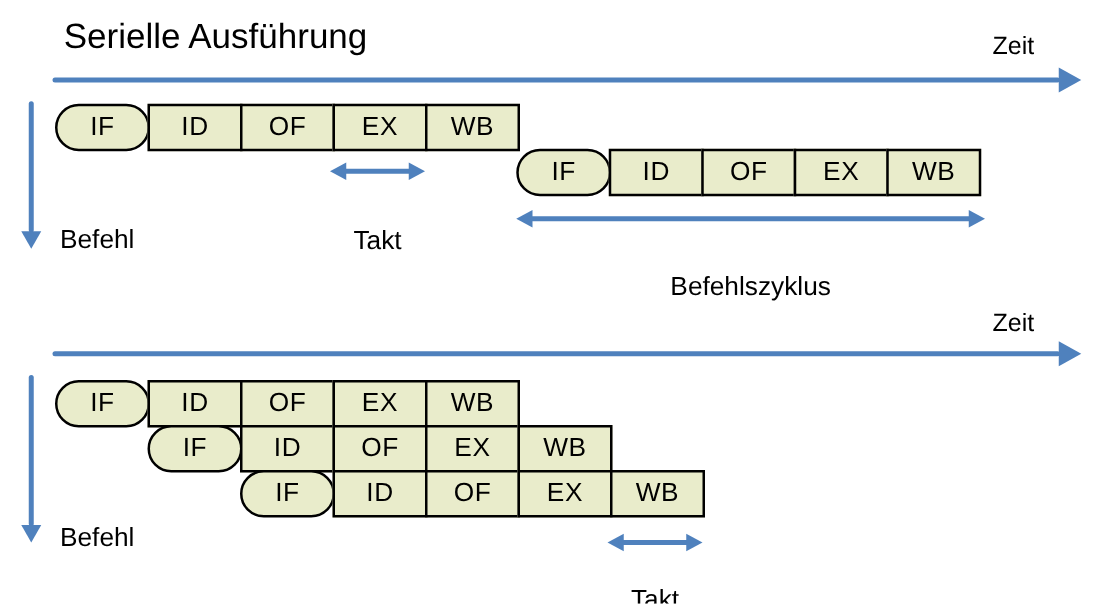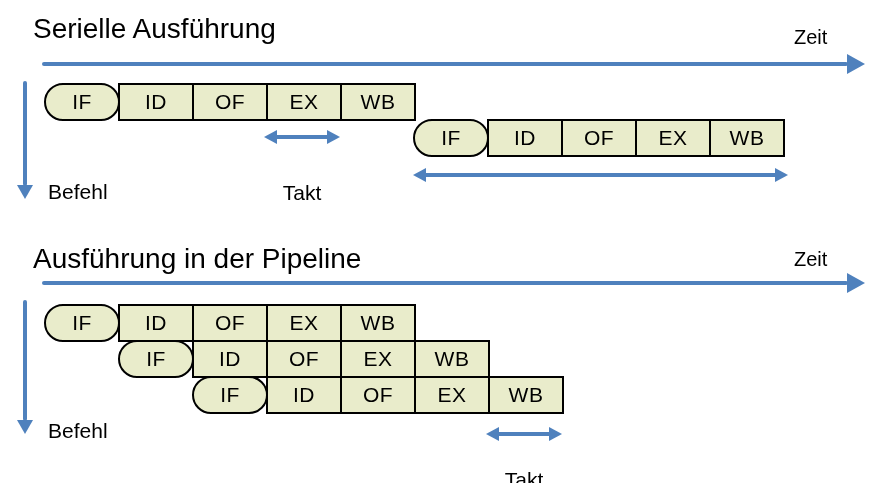--- a/index.html
+++ b/index.html
@@ -43,21 +43,21 @@
     font-size:21px;letter-spacing:0.5px;
   }
   .cell:first-child{margin-left:0;border-radius:19px;}
   .center{text-align:center;margin-top:28px;}
 </style>
 </head>
 <body>
 
 <div id="canvas">
 
-  <div class="abs title" style="left:33px;top:13px;">Serielle Ausführung</div>
+  <div class="abs title" style="left:51px;top:13px;">Serielle Ausführung</div>
 
   <div class="abs zeit" style="left:794px;top:26px;">Zeit</div>
 
   <div class="abs hline" style="left:42px;top:62px;width:806px;"></div>
   <div class="abs tri-right" style="left:847px;top:54px;"></div>
 
   <div class="abs vline" style="left:23px;top:81px;height:105px;"></div>
   <div class="abs tri-down" style="left:17px;top:185px;"></div>
   <div class="abs small-label" style="left:48px;top:180px;">Befehl</div>
 
@@ -82,22 +82,22 @@
     <div class="dline"></div>
     <div class="dtri-r"></div>
   </div>
   <div class="abs small-label center" style="left:264px;top:153px;width:76px;">Takt</div>
 
   <div class="abs darrow" style="left:413px;top:168px;width:375px;">
     <div class="dtri-l"></div>
     <div class="dline"></div>
     <div class="dtri-r"></div>
   </div>
+  <div class="abs small-label center" style="left:448px;top:190px;width:305px;">Befehlszyklus</div>
 
-  <div class="abs title" style="left:33px;top:243px;">Ausführung in der Pipeline</div>
 
   <div class="abs zeit" style="left:794px;top:248px;">Zeit</div>
 
   <div class="abs hline" style="left:42px;top:281px;width:806px;"></div>
   <div class="abs tri-right" style="left:847px;top:273px;"></div>
 
   <div class="abs vline" style="left:23px;top:300px;height:121px;"></div>
   <div class="abs tri-down" style="left:17px;top:420px;"></div>
   <div class="abs small-label" style="left:48px;top:419px;">Befehl</div>
 

